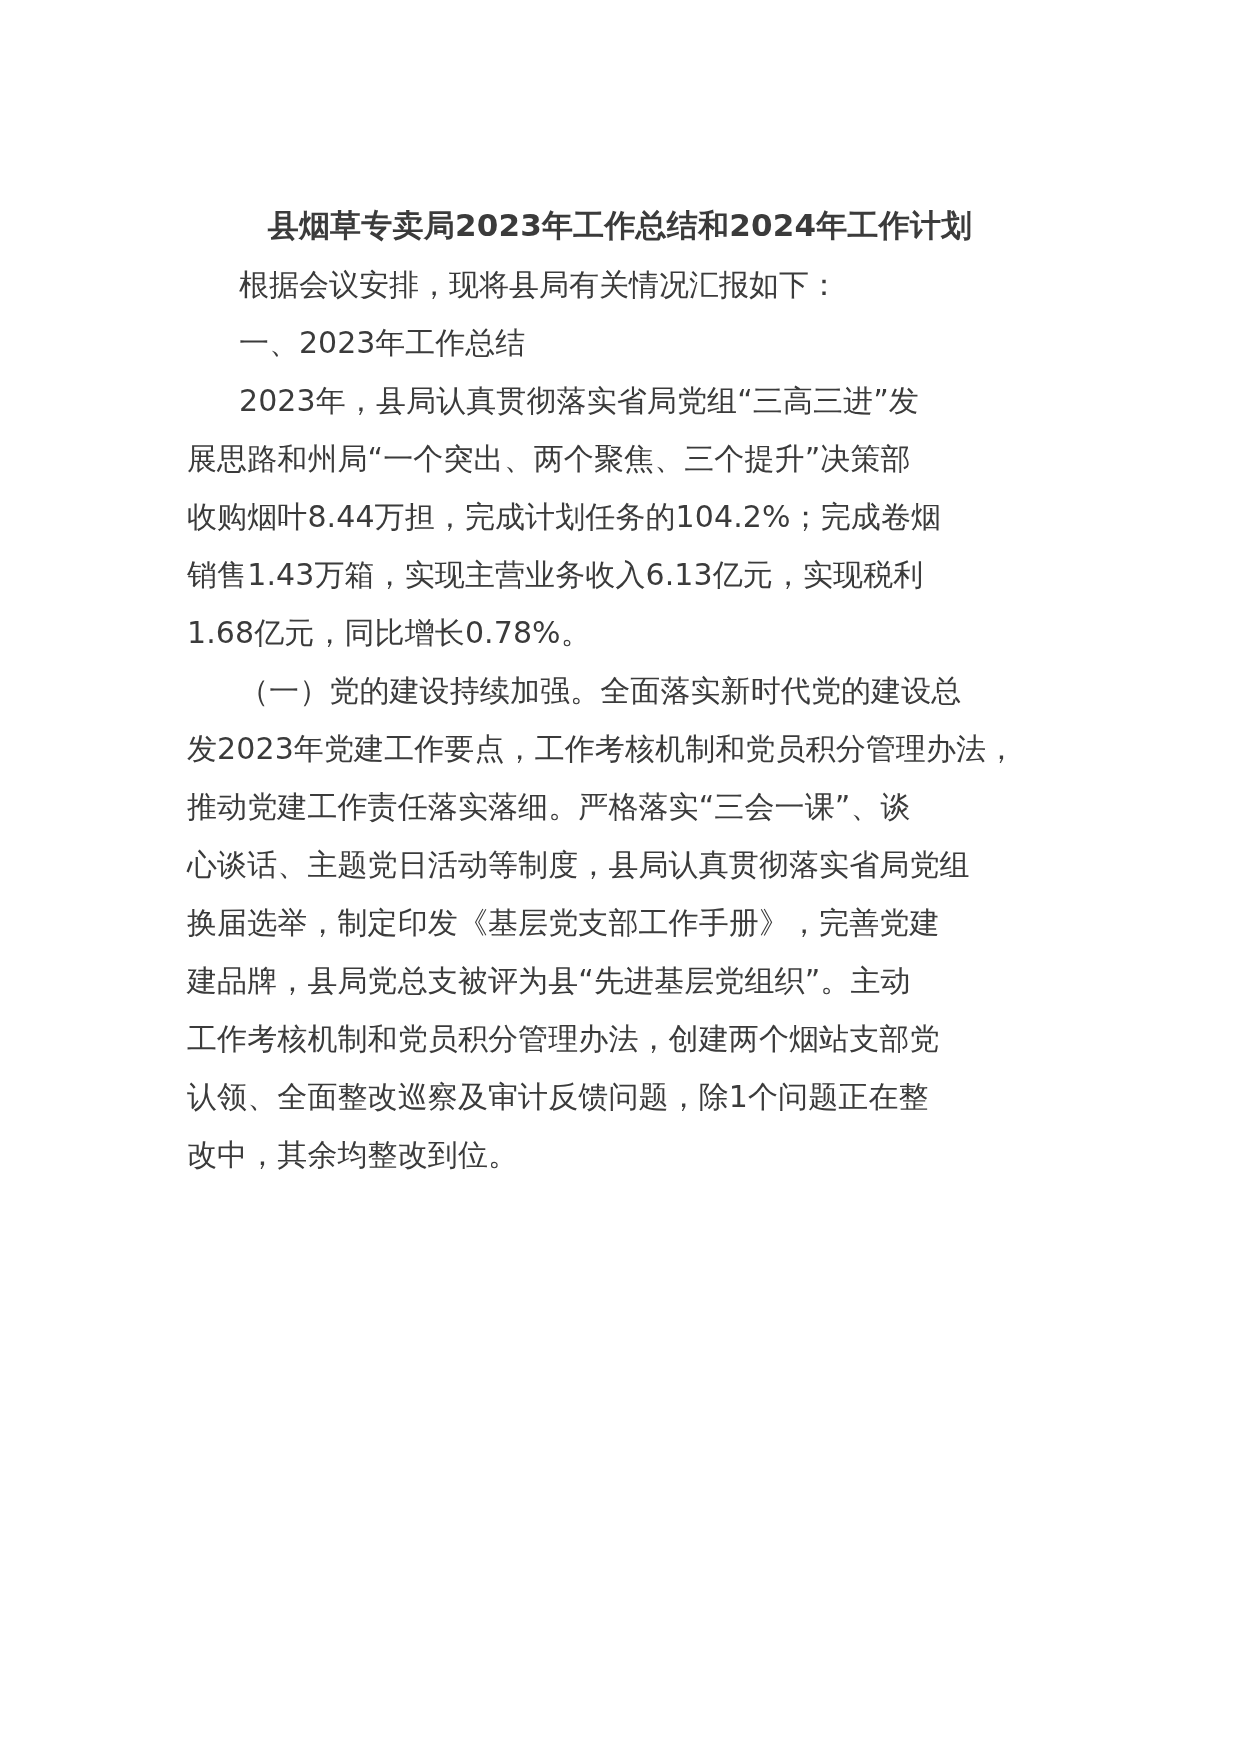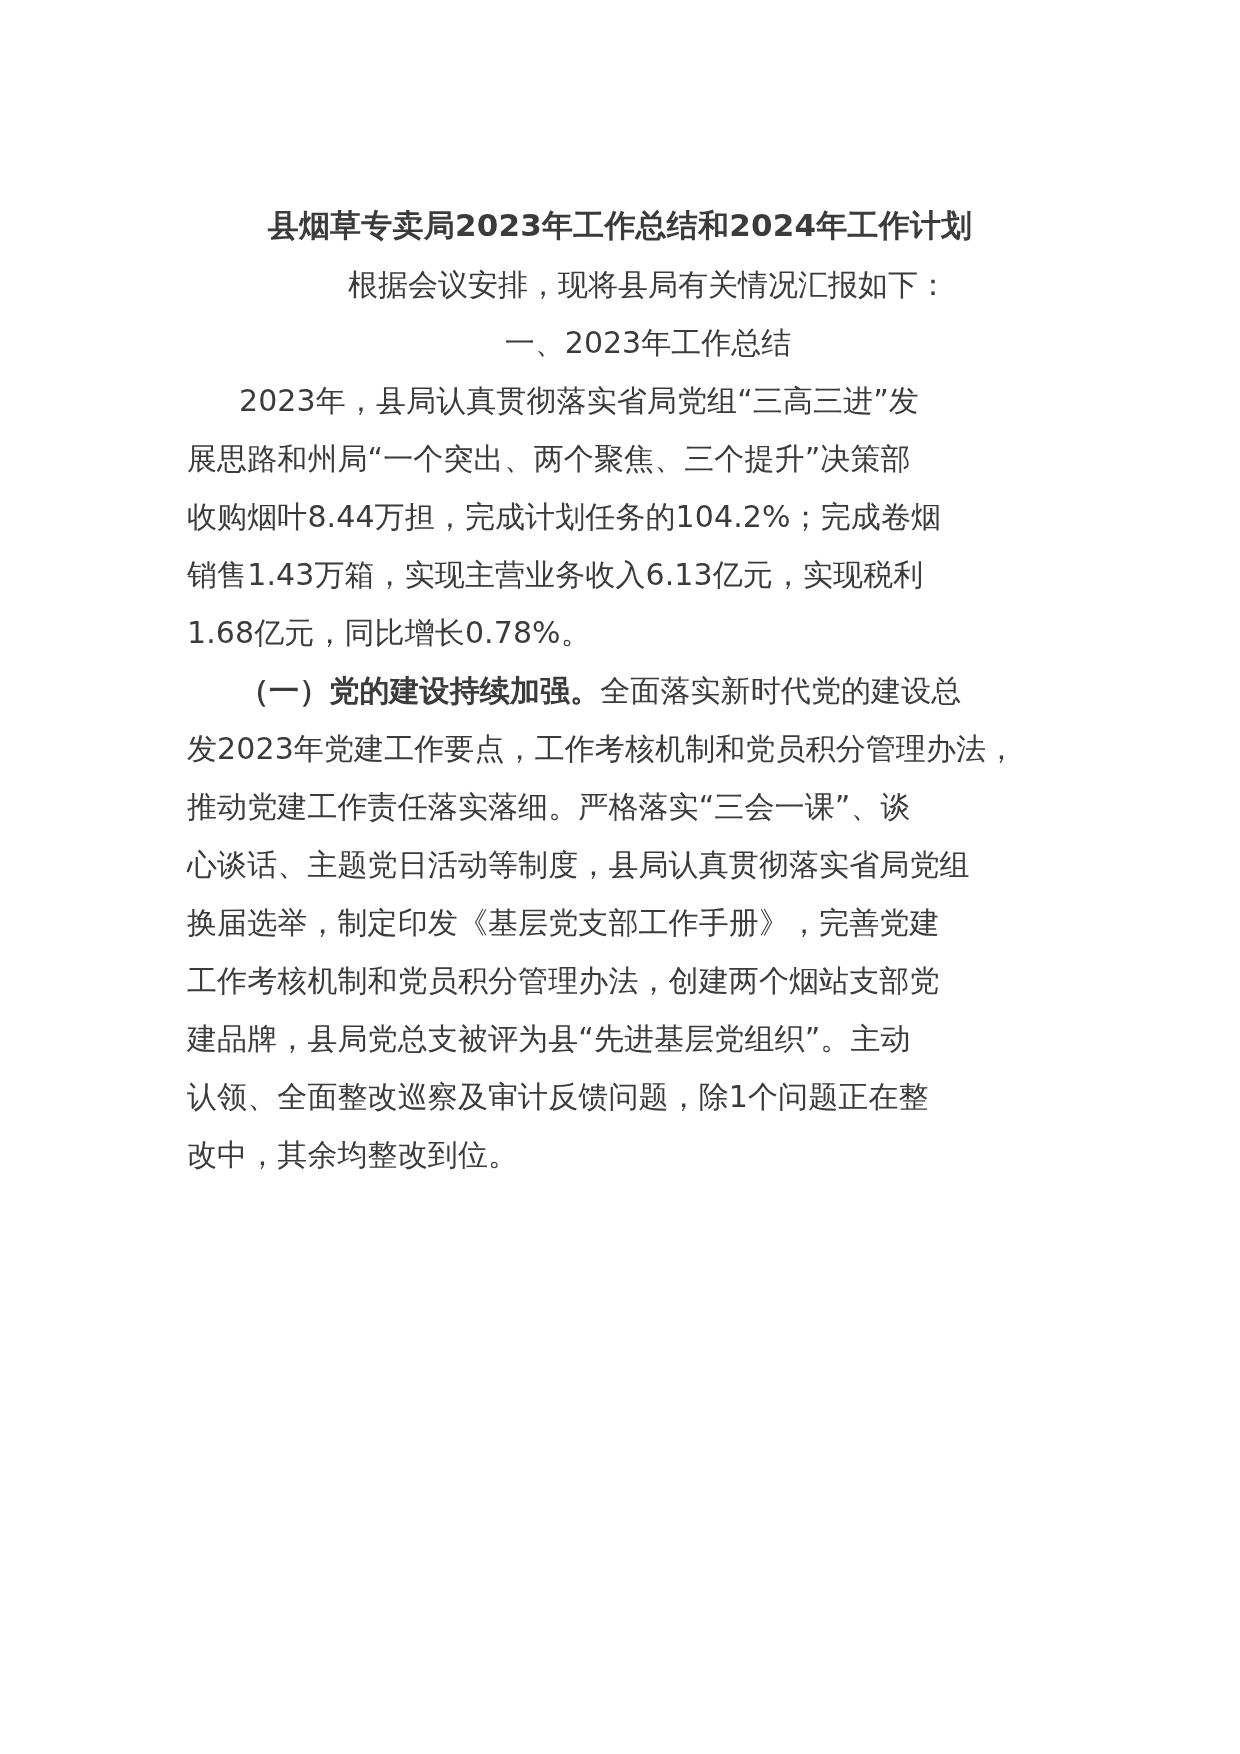--- a/index.html
+++ b/index.html
@@ -39,38 +39,37 @@
       position: absolute;
       left: 187px;
       top: 256px;
       width: 870px;
       font-size: 30px;
       line-height: 58px;
     }
     .content p {
       margin: 0;
       padding: 0;
-      text-align: center;
     }
     .indent {
       text-indent: 52px;
     }
     .heading {
       font-weight: normal;
       text-indent: 52px;
       margin: 0;
       font-size: 30px;
       line-height: 58px;
     }
     .para {
       text-align: justify;
       letter-spacing: 0.1px;
     }
     .bold-lead {
-      font-weight: bold;
+      font-weight: normal;
     }
     .line {
       display: block;
       white-space: nowrap;
     }
   </style>
 </head>
 <body>
 
 <div class="page">
@@ -90,20 +89,20 @@
       <span class="line">销售1.43万箱，实现主营业务收入6.13亿元，实现税利</span>
       <span class="line">1.68亿元，同比增长0.78%。</span>
     </div>
 
     <div class="para">
       <span class="line" style="padding-left:52px;"><span class="bold-lead">（一）党的建设持续加强。</span><span>全面落实新时代党的建设总</span></span>
       <span class="line">发2023年党建工作要点，工作考核机制和党员积分管理办法，</span>
       <span class="line">推动党建工作责任落实落细。严格落实“三会一课”、谈</span>
       <span class="line">心谈话、主题党日活动等制度，县局认真贯彻落实省局党组</span>
       <span class="line">换届选举，制定印发《基层党支部工作手册》，完善党建</span>
+      <span class="line">建品牌，县局党总支被评为县“先进基层党组织”。主动</span>
       <span class="line">工作考核机制和党员积分管理办法，创建两个烟站支部党</span>
-      <span class="line">建品牌，县局党总支被评为县“先进基层党组织”。主动</span>
       <span class="line">认领、全面整改巡察及审计反馈问题，除1个问题正在整</span>
       <span class="line">改中，其余均整改到位。</span>
     </div>
 
   </div>
 </div>
 
 </body></html>

